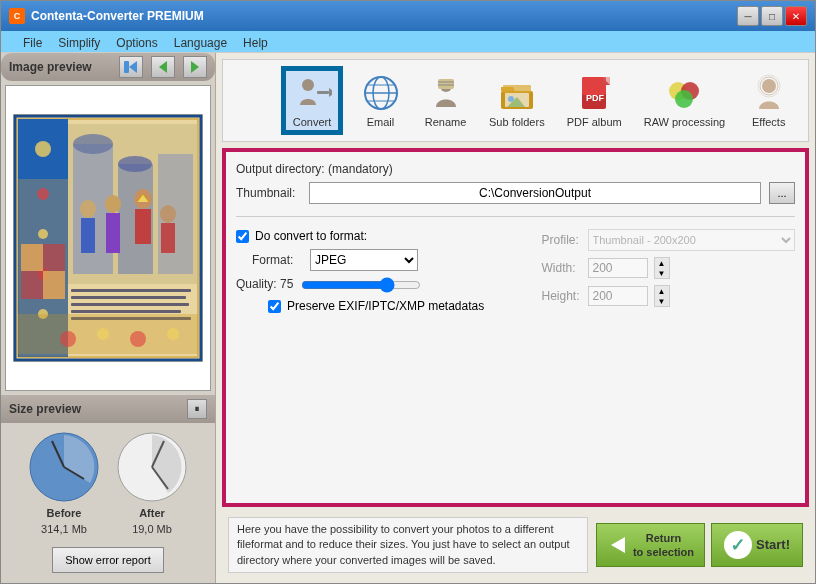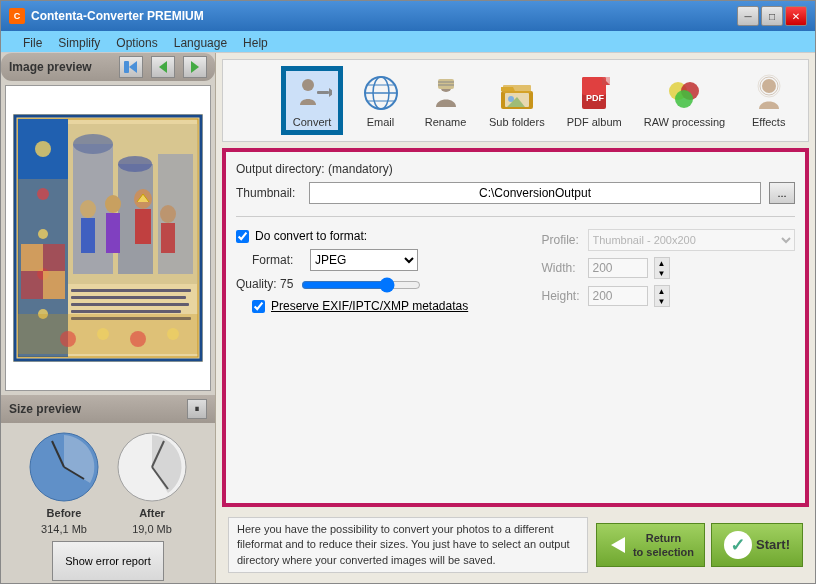--- a/index.html
+++ b/index.html
@@ -179,22 +179,22 @@
     }
 
     .circle-container {
       display: flex;
       flex-direction: column;
       align-items: center;
       gap: 4px;
     }
 
     .show-error-btn {
-      margin-top: 2px;
-      padding: 13px 12px;
+      margin-top: 8px;
+      padding: 6px 12px;
       background: linear-gradient(to bottom, #f0f0f0, #d8d8d8);
       border: 1px solid #888;
       cursor: pointer;
       font-size: 11px;
     }
 
     
     .right-panel {
       flex: 1;
       display: flex;
@@ -794,21 +794,21 @@
                 <option>GIF</option>
                 <option>WEBP</option>
               </select>
             </div>
 
             <div class="quality-row">
               <span class="quality-label">Quality: 75</span>
               <input type="range" class="quality-slider" min="0" max="100" value="75" style="">
             </div>
 
-            <div class="checkbox-row" style="margin-left:16px;text-decoration:underline;">
+            <div class="checkbox-row" style="margin-left:32px;">
               <input type="checkbox" checked="" style="">
               <span>Preserve EXIF/IPTC/XMP metadatas</span>
             </div>
           </div>
 
           <div class="right-options">
 
 
             <div class="profile-row">
               <span class="profile-label">Profile:</span>

